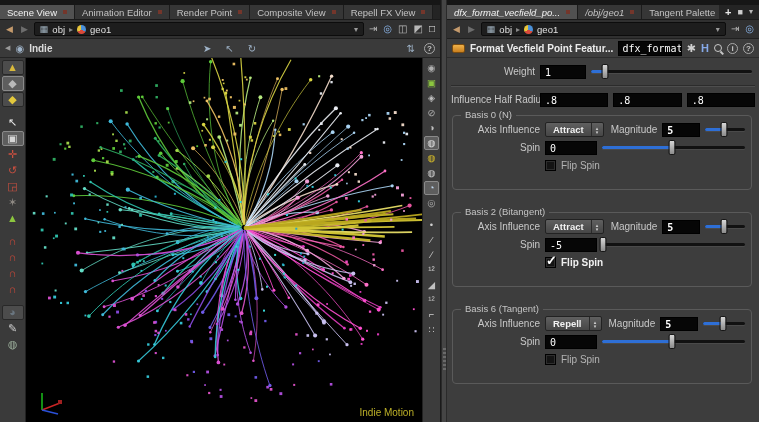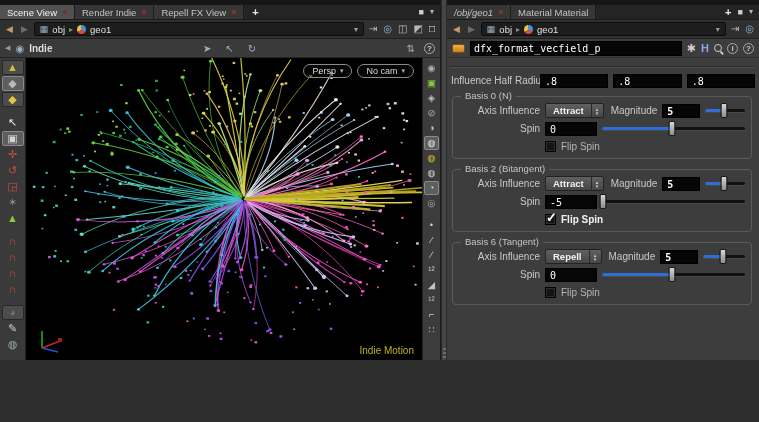--- a/index.html
+++ b/index.html
@@ -1,18 +1,18 @@
 <!DOCTYPE html>
 <html><head>
 <meta charset="utf-8">
 <style>
   *{margin:0;padding:0;box-sizing:border-box;}
   html,body{width:759px;height:422px;overflow:hidden;background:#2d2d2d;
     font-family:"Liberation Sans",sans-serif;-webkit-font-smoothing:antialiased;}
-  .win{display:flex;width:759px;height:360px;}
+  .win{display:flex;width:759px;height:422px;}
   
   .sliver{height:5px;background:#161616;}
   .tabbar{height:15px;background:#242424;display:flex;align-items:stretch;border-bottom:1px solid #1a1a1a;}
   .tab{display:flex;align-items:center;padding:0 7px;font-size:9.5px;color:#c2c2c2;
     background:#363636;border-right:1px solid #1c1c1c;white-space:nowrap;cursor:default;}
   .tab.active{background:#515151;color:#f2f2f2;}
   .tab.italic{font-style:italic;}
   .tab .dot{width:4px;height:4px;background:#74362b;margin-left:6px;display:inline-block;}
   .tab.plus{font-weight:bold;color:#e8e8e8;font-size:11px;background:transparent;border-right:none;padding:0 8px;}
   .tb-icons{margin-left:auto;display:flex;align-items:center;gap:6px;padding:0 6px;}
@@ -91,22 +91,22 @@
     font-family:"DejaVu Sans Mono",monospace;font-size:10px;padding:0 4px;white-space:nowrap;overflow:hidden;}
   .pfield.w46{width:46px;} .pfield.w52{width:52px;} .pfield.w38{width:38px;font-weight:bold;}
   .pfield.grow{flex:1;}
   .hdiv{height:2px;margin:4px 0 3px 0;border-top:1px solid #2c2c2c;border-bottom:1px solid #4e4e4e;}
   .slider{position:relative;flex:1;height:15px;min-width:30px;margin-right:3px;}
   .slider .track{position:absolute;left:0;right:0;top:6px;height:3px;background:#111;
     border-radius:2px;box-shadow:0 1px 0 rgba(255,255,255,.07);}
   .slider .fill{position:absolute;left:0;top:6px;height:3px;background:#2e6fd6;border-radius:2px;}
   .slider .handle{position:absolute;top:0;width:7px;height:15px;transform:translateX(-50%);
     background:linear-gradient(#d6d6d6,#8c8c8c);border:1px solid #161616;border-radius:2px;}
-  .group{position:relative;border:1px solid #5a5a5a;border-radius:4px;margin:6px 3px 4px 1px;
-    padding:4px 3px 2px 3px;}
+  .group{position:relative;border:1px solid #5a5a5a;border-radius:4px;margin:6px 3px 16px 1px;
+    padding:4px 3px 14px 3px;}
   .gtitle{position:absolute;top:-7px;left:8px;background:#3d3d3d;padding:0 4px;
     font-size:9.5px;color:#c4c4c4;white-space:nowrap;}
   .menubtn{display:flex;align-items:stretch;height:15px;background:linear-gradient(#606060,#464646);
     border:1px solid #222;border-radius:2px;flex-shrink:0;}
   .menubtn .mlabel{font-size:9.5px;font-weight:bold;color:#f2f2f2;padding:0 7px;
     display:flex;align-items:center;}
   .menubtn .mspin{border-left:1px solid #2a2a2a;width:12px;display:flex;flex-direction:column;
     align-items:center;justify-content:center;color:#cfcfcf;font-size:5px;line-height:4px;}
   .checkbox{width:11px;height:11px;background:#141414;border:1px solid #000;
     box-shadow:inset 0 0 0 1px #2e2e2e;position:relative;flex-shrink:0;}
@@ -122,21 +122,29 @@
 
   <div class="pane left">
     <div class="sliver"></div>
     <div class="tabbar">
       <div style="display:flex" id="left-tabs">
           <div class="tab active">
             <span>Scene View</span>
             <span class="dot"></span>
           </div>
           <div class="tab">
-            <span>Render Indie</span>
+            <span>Animation Editor</span>
+            <span class="dot"></span>
+          </div>
+          <div class="tab">
+            <span>Render Point</span>
+            <span class="dot"></span>
+          </div>
+          <div class="tab">
+            <span>Composite View</span>
             <span class="dot"></span>
           </div>
           <div class="tab">
             <span>Repell FX View</span>
             <span class="dot"></span>
           </div>
         </div>
       <div class="tab plus">+</div>
       <div class="tb-icons">
         <span class="tb-ic sq">■</span>
@@ -828,30 +836,20 @@
             <rect x="256.9" y="214.6" width="2" height="2" fill="#39d8d8"></rect>
             <rect x="211.3" y="186.2" width="2" height="2" fill="#27a8c6"></rect>
             <rect x="192.3" y="140.9" width="2" height="2" fill="#27a8c6"></rect>
             <rect x="315.6" y="170.6" width="2" height="2" fill="#39d8d8"></rect>
             <rect x="202.2" y="177.6" width="2" height="2" fill="#27a8c6"></rect>
             <rect x="241.0" y="135.3" width="2" height="2" fill="#39d8d8"></rect>
             <rect x="274.0" y="194.5" width="2" height="2" fill="#27a8c6"></rect>
             <rect x="180.8" y="178.2" width="2" height="2" fill="#27a8c6"></rect>
             <rect x="214.2" y="100.2" width="2" height="2" fill="#39d8d8"></rect>
           </svg>
-        <div class="pills">
-          <div class="pill">
-            <span>Persp</span>
-              <span class="dd">▾</span>
-          </div>
-          <div class="pill">
-            <span>No cam</span>
-              <span class="dd">▾</span>
-          </div>
-        </div>
         <svg class="gizmo" width="34" height="30">
           <line x1="8" y1="24" x2="8" y2="7" stroke="#18b318" stroke-width="1.6"></line>
           <line x1="8" y1="24" x2="26" y2="17" stroke="#cc2424" stroke-width="1.4"></line>
           <line x1="8" y1="24" x2="24" y2="28" stroke="#2b50d8" stroke-width="1.4"></line>
           <rect x="24" y="14" width="4" height="4" fill="#a02020"></rect>
         </svg>
         <div class="watermark">Indie Motion</div>
       </div>
       <div class="rtoolbar" id="right-toolbar">
           <div class="ticon">
@@ -911,26 +909,30 @@
         </div>
     </div>
   </div>
 
   <div class="pane right">
     <div class="splitter"></div>
     <div class="rcontent">
       <div class="sliver"></div>
       <div class="tabbar">
         <div style="display:flex;min-width:0;overflow:hidden" id="right-tabs">
+            <div class="tab active italic">
+              <span>dfx_format_vecfield_po...</span>
+              <span class="dot"></span>
+            </div>
             <div class="tab italic">
               <span>/obj/geo1</span>
               <span class="dot"></span>
             </div>
             <div class="tab">
-              <span>Material Material</span>
+              <span>Tangent Palette</span>
             </div>
           </div>
         <div class="tb-icons">
           <span class="tb-ic" style="font-size:11px;font-weight:bold;color:#e8e8e8">+</span>
           <span class="tb-ic sq">■</span>
           <span class="tb-ic">▾</span>
         </div>
       </div>
       <div class="pathbar">
         <span class="nav-ic back">◀</span>
@@ -941,30 +943,40 @@
           <span class="chev">▸</span>
           <span class="geo-ic"></span>
           <span class="txt">geo1</span>
           <span class="dd">▾</span>
         </div>
         <span class="pb-ic">⇥</span>
         <span class="pb-ic blue">◎</span>
       </div>
       <div class="nodeheader">
         <span class="node-ic"></span>
+        <span class="nh-title">Format Vecfield Point Featur...</span>
         <span class="nh-name">dfx_format_vecfield_p</span>
         <span class="nh-ic">✱</span>
         <span class="nh-ic h">H</span>
         <span class="mag-ic"></span>
         <span class="circ">i</span>
         <span class="circ">?</span>
       </div>
 
       <div class="params">
 
+        <div class="prow">
+          <span class="plabel">Weight</span>
+          <span class="pfield w46">1</span>
+          <div class="slider">
+            <div class="track"></div>
+              <div class="fill" style="width: 9%;"></div>
+              <div class="handle" style="left: 9%;"></div>
+          </div>
+        </div>
         <div class="hdiv"></div>
 
         <div class="prow">
           <span class="plabel">Influence Half Radius</span>
           <span class="pfield grow">.8</span>
           <span class="pfield grow">.8</span>
           <span class="pfield grow">.8</span>
         </div>
 
         <div class="group">

